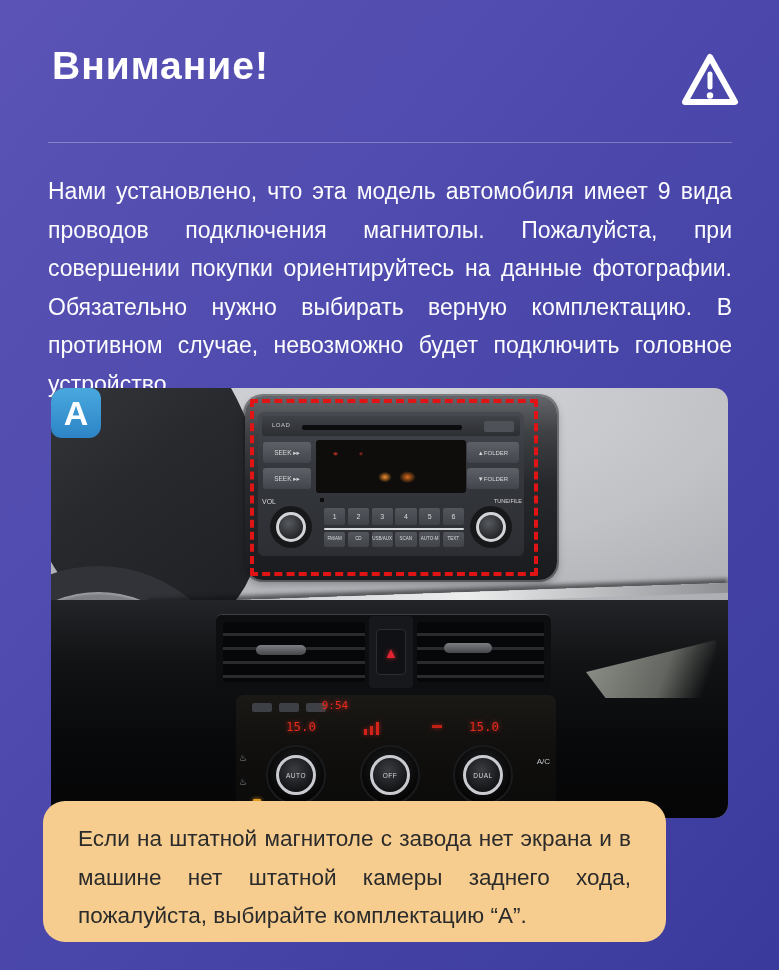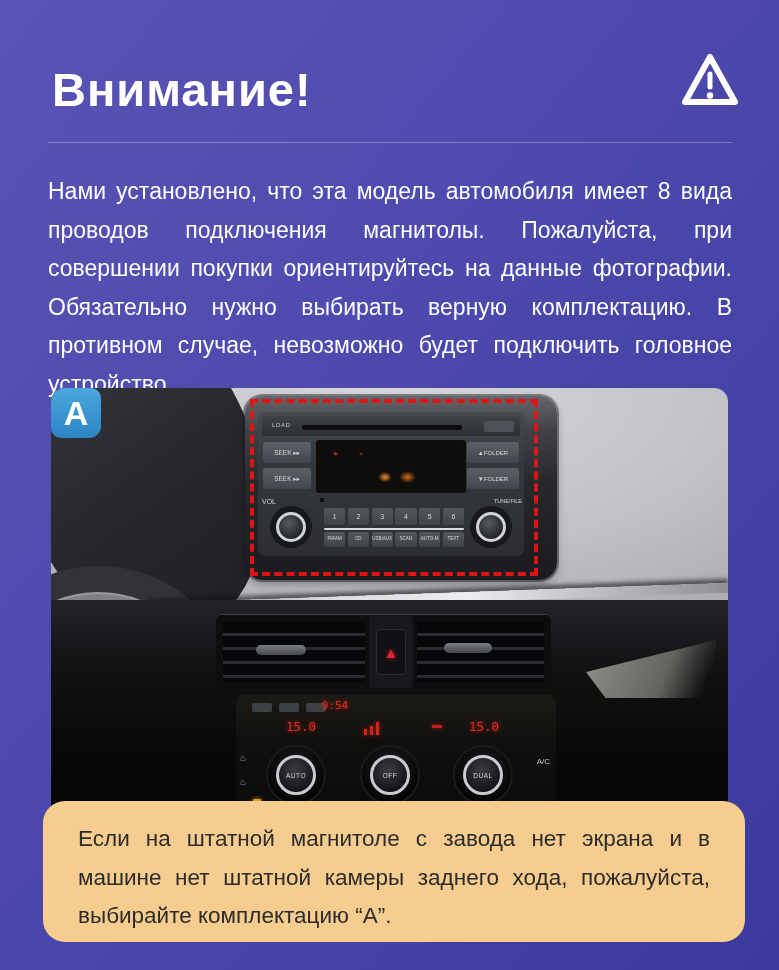--- a/index.html
+++ b/index.html
@@ -5,21 +5,21 @@
   * { margin:0; padding:0; box-sizing:border-box; }
   html,body { width:779px; height:970px; overflow:hidden; }
   body {
     font-family:"Liberation Sans", sans-serif;
     background:linear-gradient(130deg,#5b53b6 0%,#4d49ac 45%,#3a3a9d 100%);
     position:relative; color:#fff;
   }
   .abs { position:absolute; }
 
   
-  .title { left:52px; top:44px; font-size:47px; font-weight:bold; letter-spacing:1px;margin-top:18px; }
+  .title { left:52px; top:44px; font-size:39px; font-weight:bold; letter-spacing:1px; }
   .warn-svg { left:678px; top:50px; }
   .divider { left:48px; top:142px; width:684px; height:1px; background:rgba(255,255,255,.28); }
 
   
   .intro { left:48px; top:172px; width:684px; font-size:23px; line-height:38.6px;
            text-align:justify; color:#fdfdff; }
 
   
   .photo { left:51px; top:388px; width:677px; height:430px; border-radius:14px;
            overflow:hidden;
@@ -129,39 +129,39 @@
   .amber-led { left:17px; top:104px; width:8px; height:6px; background:#e09a1f; border-radius:1px;
                box-shadow:0 0 4px rgba(235,160,30,.9); }
   .ac-label { right:6px; top:62px; font-size:8px; color:#c2c5c9; }
 
   .badge { left:0; top:0; width:50px; height:50px; z-index:10;
            background:linear-gradient(180deg,#49a8de,#2d84c6);
            border-radius:14px 10px 12px 10px; display:flex; align-items:center; justify-content:center;
            font-size:34px; font-weight:bold; color:#fff; }
 
   
-  .note { left:43px; top:801px; width:702px; height:141px; background:#f6cd8e;
+  .note { left:43px; top:801px; width:623px; height:141px; background:#f6cd8e;
           border-radius:22px; z-index:30; }
   .note p { margin:19px 35px 0 35px; font-size:22.5px; line-height:38.5px;
             text-align:justify; color:#2b2b2b; }
 </style>
 </head>
 <body>
 
 <div class="abs title">Внимание!</div>
 
 <svg class="abs warn-svg" width="64" height="60" viewBox="0 0 64 60">
   <polygon points="32,7 57,52 7,52" fill="none" stroke="#ffffff" stroke-width="6" stroke-linejoin="round"></polygon>
   <line x1="32" y1="24" x2="32" y2="37" stroke="#ffffff" stroke-width="5" stroke-linecap="round"></line>
   <circle cx="32" cy="45.5" r="3.2" fill="#ffffff"></circle>
 </svg>
 
 <div class="abs divider"></div>
 
-<p class="abs intro">Нами установлено, что эта модель автомобиля имеет 8 вида проводов подключения магнитолы. Пожалуйста, при совершении покупки ориентируйтесь на данные фотографии. Обязательно нужно выбирать верную комплектацию. В противном случае, невозможно будет подключить головное устройство.</p>
+<p class="abs intro">Нами установлено, что эта модель автомобиля имеет 9 вида проводов подключения магнитолы. Пожалуйста, при совершении покупки ориентируйтесь на данные фотографии. Обязательно нужно выбирать верную комплектацию. В противном случае, невозможно будет подключить головное устройство.</p>
 
 <figure class="abs photo">
   <div class="gauge-hood"></div>
   <div class="wheel-rim"></div>
   <div class="left-edge-dark"></div>
 
   <div class="recess"></div>
 
   <div class="radio abs" style="position:absolute">
     <div class="slot-plate">

